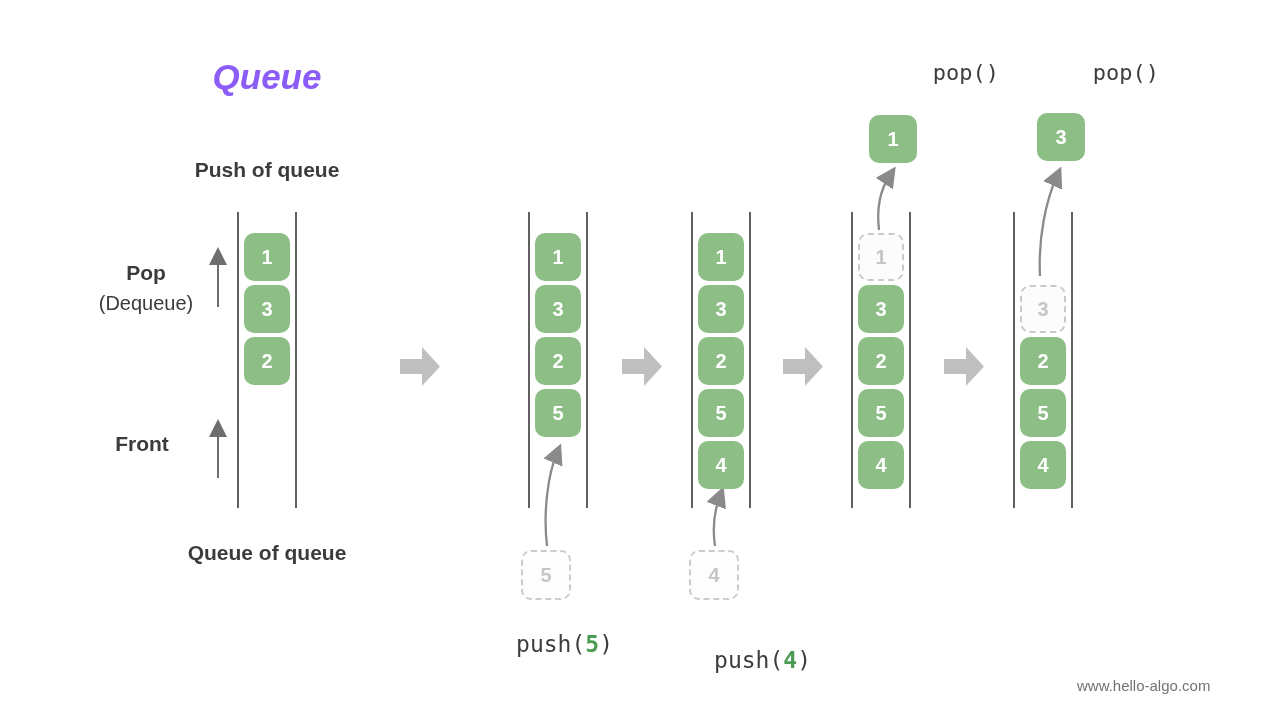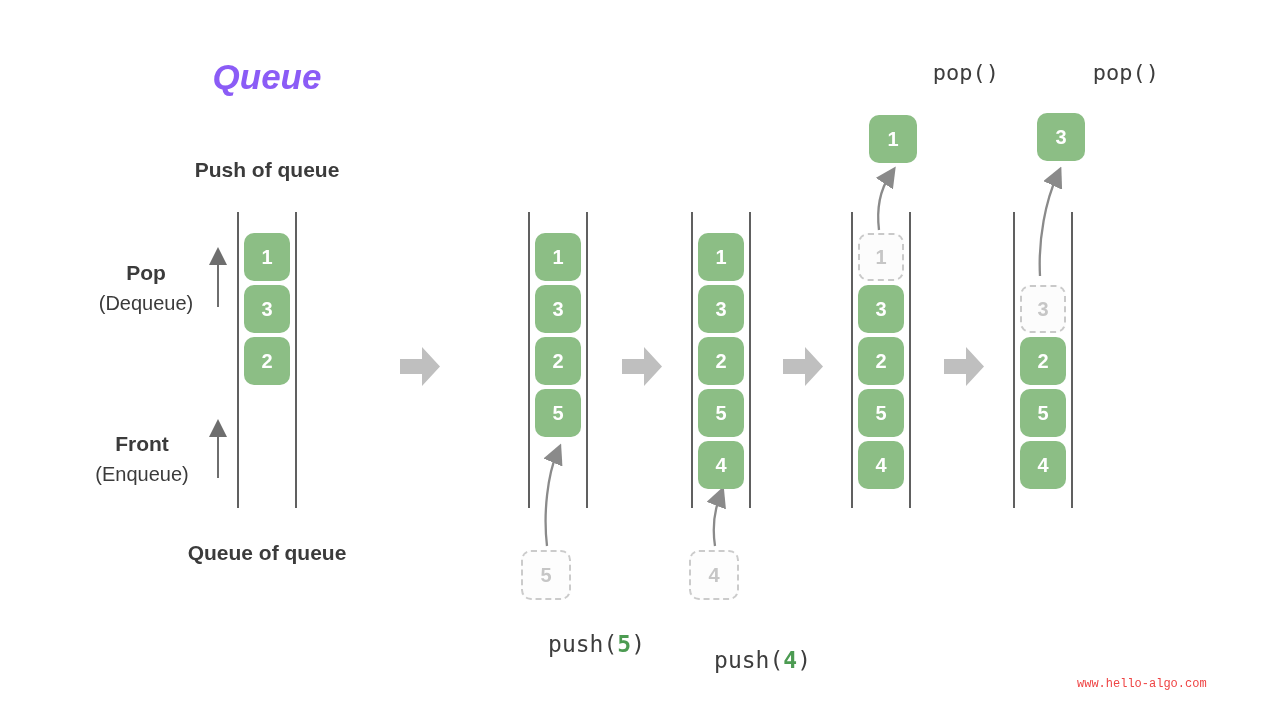--- a/index.html
+++ b/index.html
@@ -65,22 +65,22 @@
     position: absolute; width: 160px; text-align: right;
     font-family: "DejaVu Sans Mono", monospace;
     font-size: 22px; color: #3D3D3D;
   }
   .push-label { font-size: 23px; }
   .code-label .green-arg { color: #4C9B52; font-weight: bold; }
 
   
   .watermark {
     left: 1077px; top: 677px;
-    font-family: Liberation Mono, monospace;
-    font-size: 12px; color: #ef4444;
+    font-family: Liberation Sans, sans-serif;
+    font-size: 15px; color: #737373;
   }
 
   svg.overlay { position: absolute; left: 0; top: 0; width: 1280px; height: 720px; pointer-events: none; }
 </style>
 </head>
 <body>
 
 <svg class="overlay">
   <defs>
     <marker id="ah" markerWidth="9" markerHeight="9" refX="4.5" refY="4.5" orient="auto">
@@ -109,41 +109,40 @@
 <div class="abs diagram-title">Queue</div>
 <div class="abs edge-label front-label">Push of queue</div>
 <div class="abs edge-label rear-label">Queue of queue</div>
 
 <div class="abs op-side-label pop-side">
   <span class="main">Pop</span>
   <span class="sub">(Dequeue)</span>
 </div>
 <div class="abs op-side-label push-side">
   <span class="main">Front</span>
-  <span class="sub">(Enqueue)</span>
 </div>
 
 <div class="queue-col" style="left:237px">
   <div class="rail left"></div>
   <div class="rail right"></div>
   <div class="qbox s1">1</div>
   <div class="qbox s2">3</div>
   <div class="qbox s3">2</div>
 </div>
 
 <div class="queue-col" style="left:528px">
   <div class="rail left"></div>
   <div class="rail right"></div>
   <div class="qbox s1">1</div>
   <div class="qbox s2">3</div>
   <div class="qbox s3">2</div>
   <div class="qbox s4">5</div>
 </div>
 <div class="in-box" style="left:521px; top:550px">5</div>
-<div class="code-label push-label" style="left:485px; top:631px"><span>push(</span><span class="green-arg">5</span><span>)</span></div>
+<div class="code-label push-label" style="left:453px; top:631px"><span>push(</span><span class="green-arg">5</span><span>)</span></div>
 
 <div class="queue-col" style="left:691px">
   <div class="rail left"></div>
   <div class="rail right"></div>
   <div class="qbox s1">1</div>
   <div class="qbox s2">3</div>
   <div class="qbox s3">2</div>
   <div class="qbox s4">5</div>
   <div class="qbox s5">4</div>
 </div>

